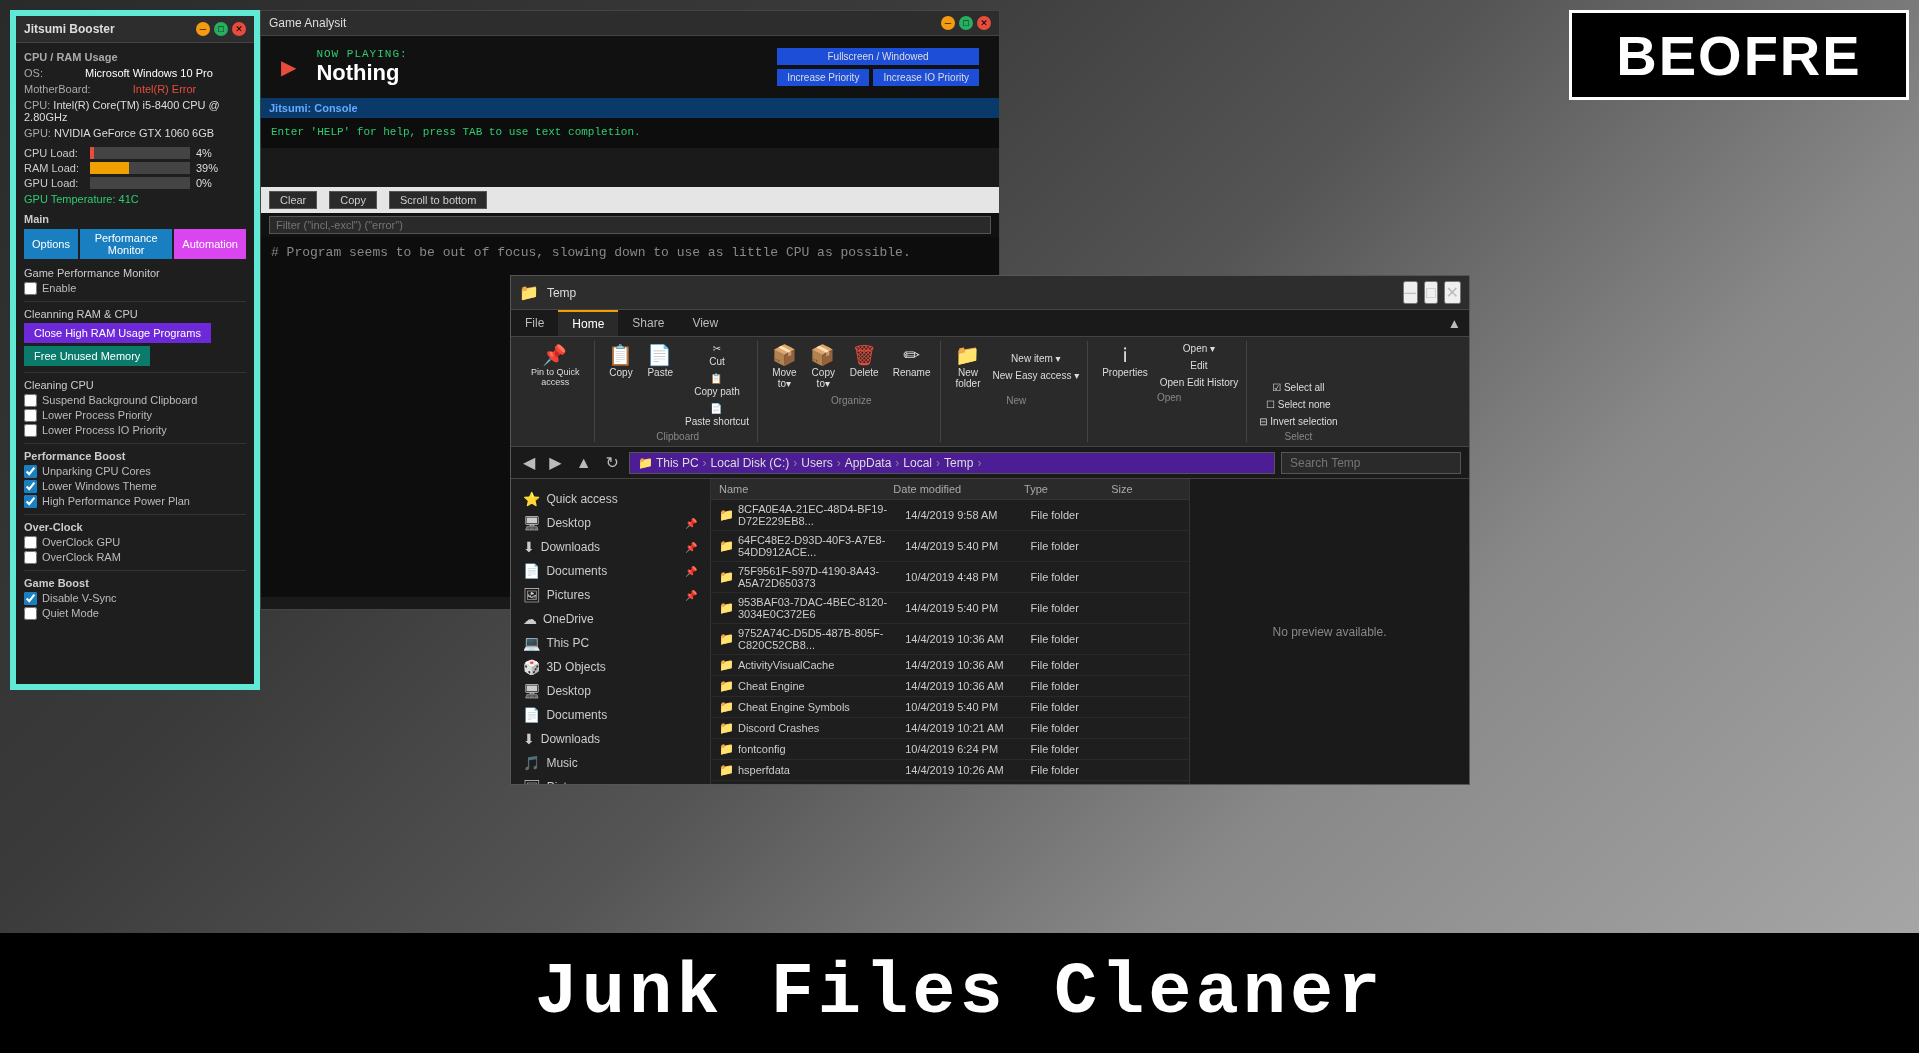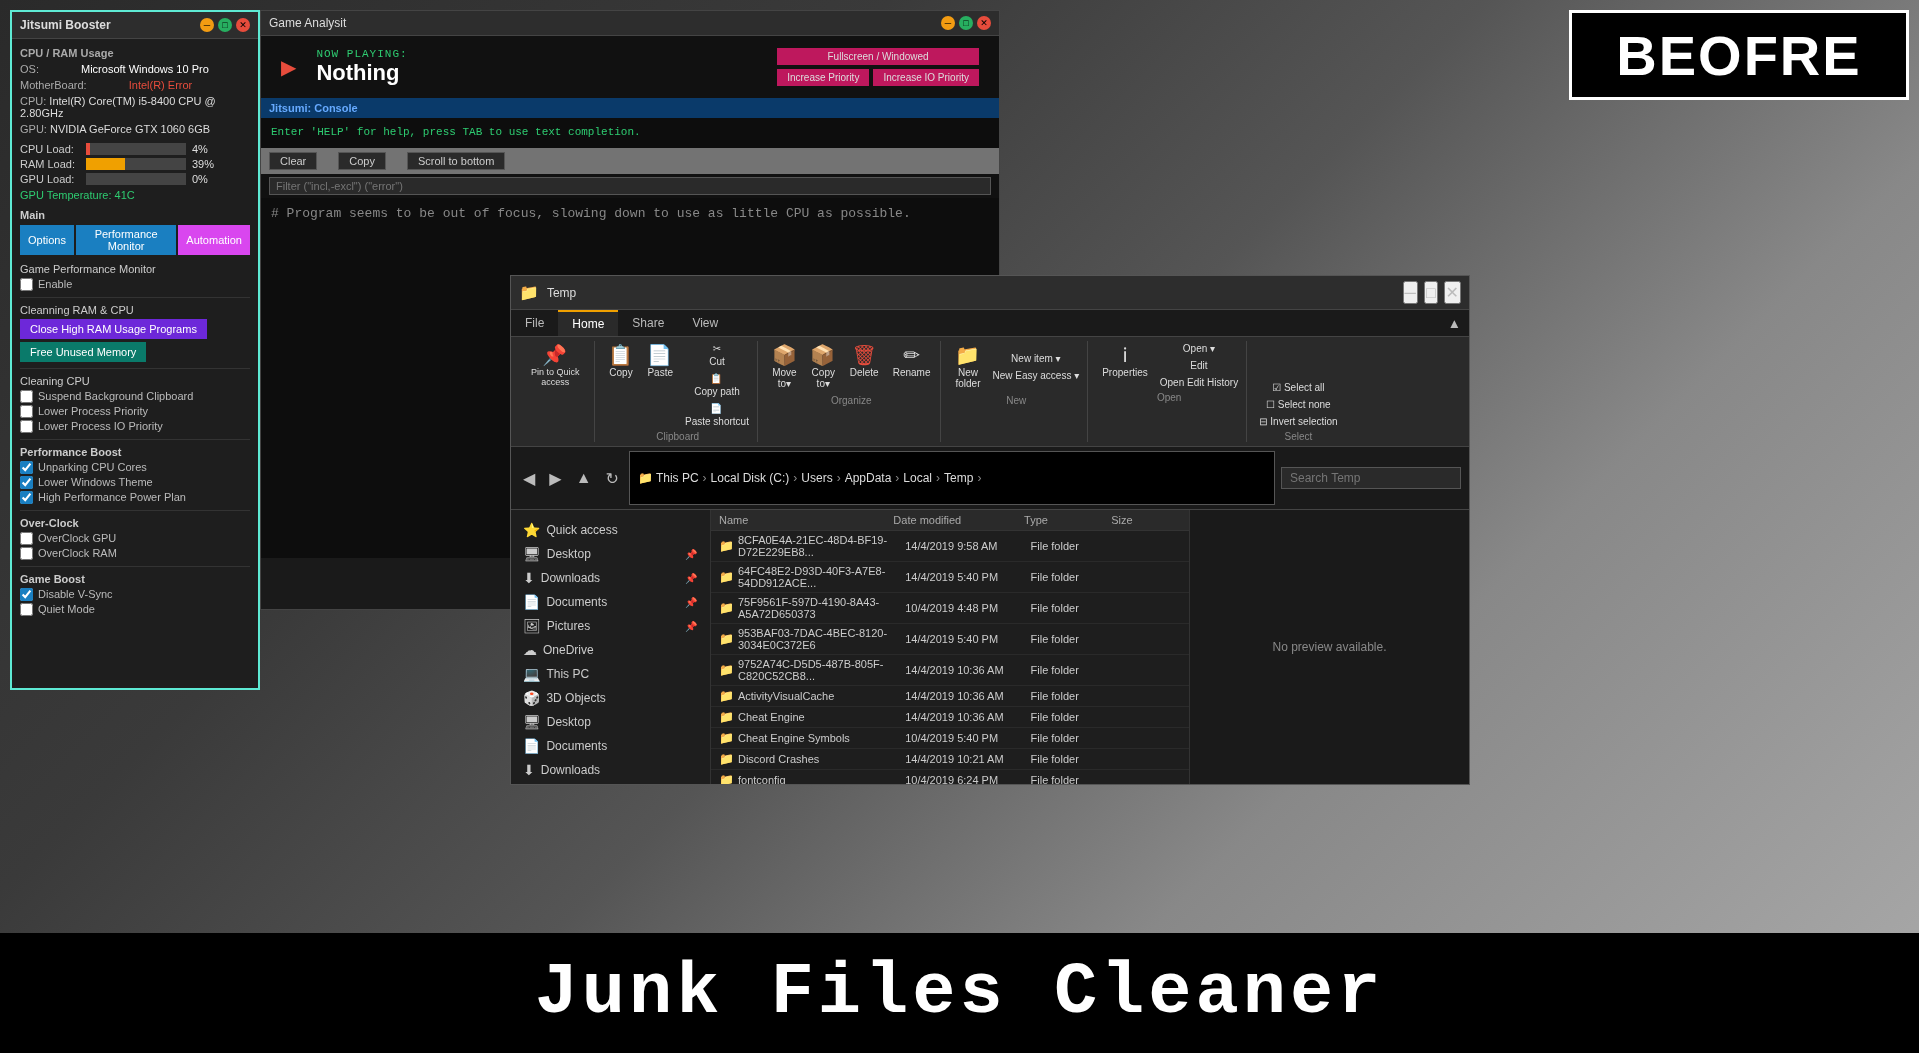--- a/index.html
+++ b/index.html
@@ -64,21 +64,21 @@
     }
 
     
     .jitsumi-window {
       position: absolute;
       top: 10px;
       left: 10px;
       width: 250px;
       height: 680px;
       background: #1e1e1e;
-      border: 2px solid #5eead4;
+      border: 6px solid #5eead4;
       z-index: 50;
       display: flex;
       flex-direction: column;
     }
     .window-titlebar {
       background: #2d2d2d;
       padding: 6px 8px;
       display: flex;
       align-items: center;
       justify-content: space-between;
@@ -269,43 +269,44 @@
     .np-buttons {
       display: flex;
       flex-direction: column;
       gap: 4px;
     }
     .np-btn {
       padding: 3px 10px;
       border: none;
       cursor: pointer;
       font-size: 10px;
-      background: #be185d;
+      background: #1d4ed8;
       color: #ddd;
     }
 
     .console-bar {
       background: #0a3a6a;
       padding: 4px 8px;
       color: #6af;
       font-size: 11px;
       font-weight: bold;
     }
     .console-text {
       color: #2ecc71;
       font-size: 11px;
       font-family: 'Courier New', monospace;
       line-height: 1.6;
     }
 
     .console-btns {
       display: flex;
-      gap: 21px;
+      gap: 12px;
       padding: 4px 8px;
-      background: #737373;
+      background: #e5e5e5;
+      margin-top: 39px;
     }
     .console-btn {
       padding: 2px 10px;
       border: 1px solid #555;
       background: #2a2a2a;
       color: #ccc;
       font-size: 11px;
       cursor: pointer;
     }
 
@@ -440,25 +441,25 @@
     .addr-nav-btn {
       background: transparent;
       border: none;
       color: #bbb;
       cursor: pointer;
       font-size: 16px;
       padding: 2px 4px;
     }
     .addr-path-bar {
       flex: 1;
-      background: #000000;
+      background: #4c1d95;
       border: 1px solid #555;
       color: #ddd;
       font-size: 12px;
-      padding: 19px 8px;
+      padding: 3px 8px;
       display: flex;
       align-items: flex-end;
       gap: 4px;
     }
     .addr-path-sep { color: #888; }
     .addr-search {
       width: 180px;
       background: #2a2a2a;
       border: 1px solid #555;
       color: #ddd;

